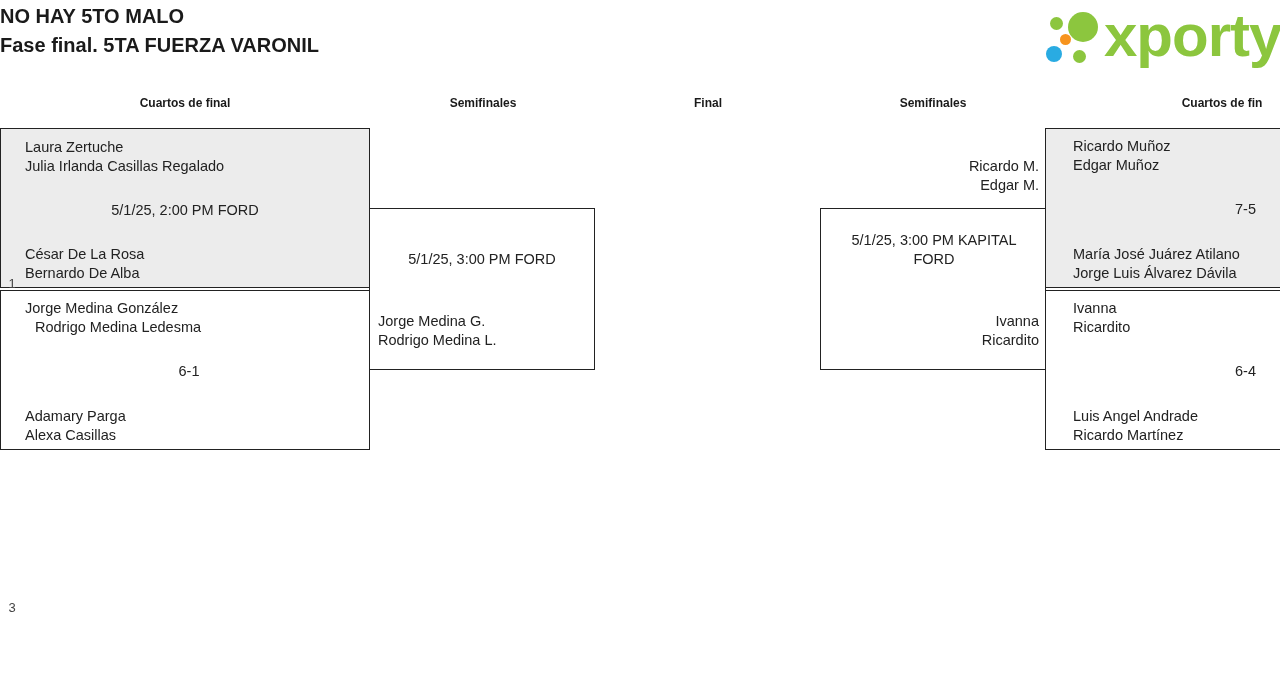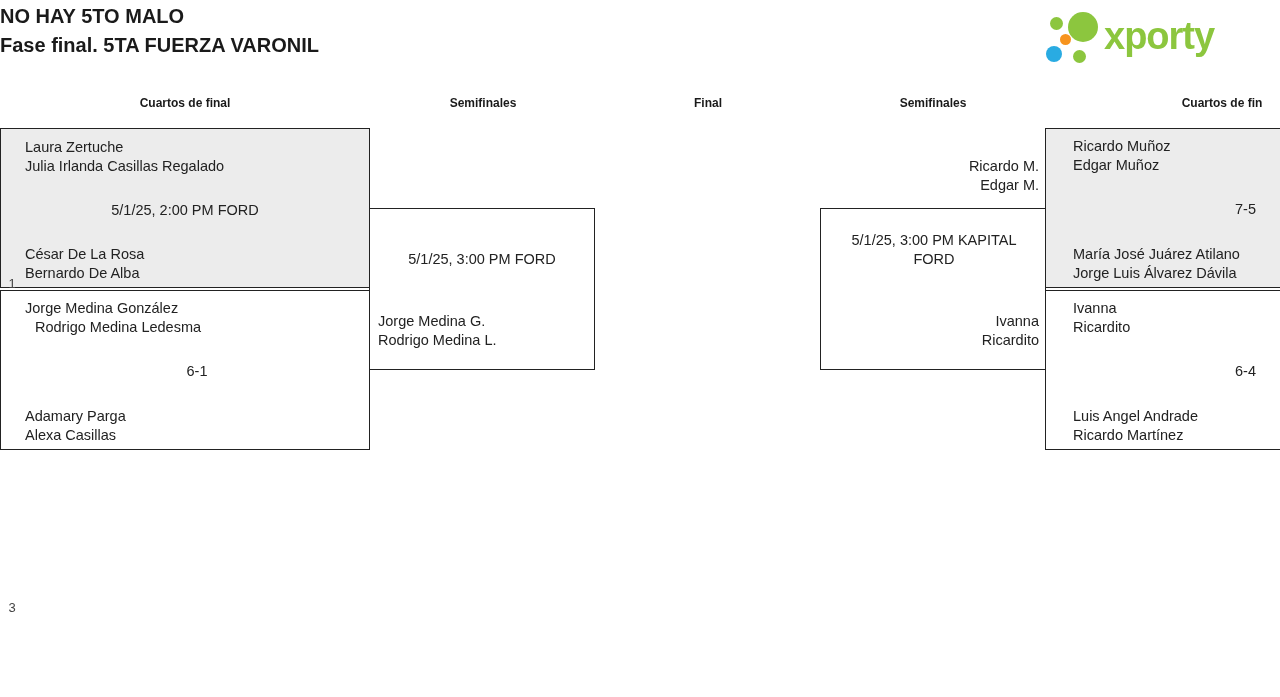--- a/index.html
+++ b/index.html
@@ -46,21 +46,21 @@
   .logo-mark {
     position: absolute;
     left: 0; top: 4px;
     width: 56px; height: 52px;
   }
   .dot { position: absolute; border-radius: 50%; }
   .logo-text {
     position: absolute;
     left: 58px;
     top: -1px;
-    font-size: 38px;
+    font-size: 60px;
     font-weight: bold;
     letter-spacing: -1px;
     color: #8cc63e;
     line-height: 58px;
   }
 
   
   .round-label {
     position: absolute;
     top: 96px;
@@ -148,21 +148,21 @@
   <div class="seed" style="left:2px; top:254px;">2</div>
   <div class="team" style="left:24px; top:116px;">César De La Rosa</div>
   <div class="team" style="left:24px; top:135px;">Bernardo De Alba</div>
 </div>
 
 <div class="match" style="left:0px; top:290px; width:370px; height:160px;">
   <div class="seed" style="left:2px; top:309px;">3</div>
   <div class="team winner" style="left:24px; top:8px;">Jorge Medina González</div>
   <div class="team winner" style="left:24px; top:27px;margin-left:10px;">Rodrigo Medina Ledesma</div>
 
-  <div class="score" style="left:12px; top:72px; width:368px;">6-1</div>
+  <div class="score" style="left:4px; top:72px; width:368px;">6-1</div>
 
   <div class="team" style="left:24px; top:116px;">Adamary Parga</div>
   <div class="team" style="left:24px; top:135px;">Alexa Casillas</div>
 </div>
 
 <div class="match" style="left:369px; top:208px; width:226px; height:162px;">
   <div class="meta" style="left:0px; top:41px; width:224px;">5/1/25, 3:00 PM FORD</div>
 
   <div class="team" style="left:8px; top:103px;">Jorge Medina G.</div>
   <div class="team" style="left:8px; top:122px;">Rodrigo Medina L.</div>

